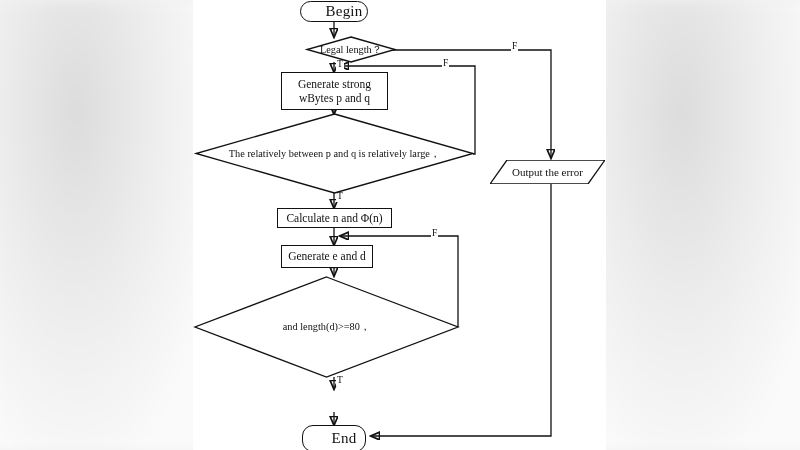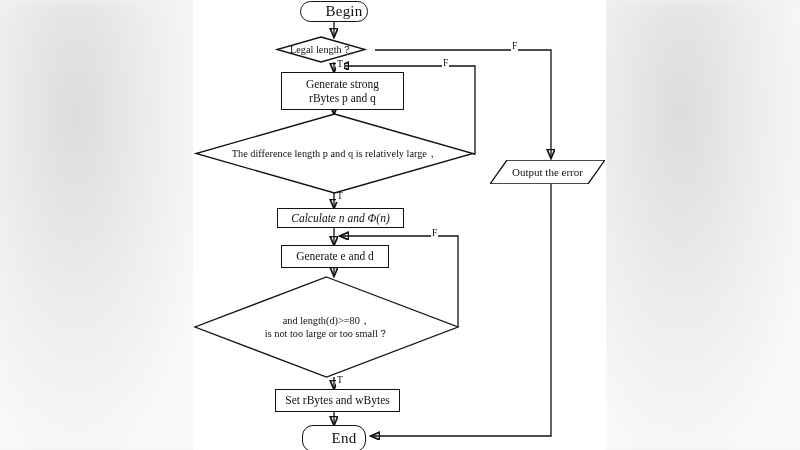--- a/index.html
+++ b/index.html
@@ -100,66 +100,62 @@
     <div class="branch-label" style="left:143px;top:60px;">T</div>
     <div class="branch-label" style="left:249px;top:59px;">F</div>
     <div class="branch-label" style="left:143px;top:192px;">T</div>
     <div class="branch-label" style="left:238px;top:229px;">F</div>
     <div class="branch-label" style="left:143px;top:376px;">T</div>
 
     <div class="node terminator" style="left:107px;top:1px;width:68px;height:21px;">
       <span>Begin</span>
     </div>
 
-    <div class="node decision" style="left:84px;top:37px;width:88px;height:25px;">
+    <div class="node decision" style="left:114px;top:37px;width:88px;height:25px;">
       <svg width="88" height="25" viewBox="0 0 88 25">
         <polygon points="44,0 88,12.5 44,25 0,12.5" fill="#fff" stroke="#111" stroke-width="1.3"></polygon>
       </svg>
       <div class="dec-text">
         <span>Legal length？</span>
       </div>
     </div>
 
-    <div class="node process" style="left:88px;top:72px;width:123px;height:38px;">
+    <div class="node process" style="left:88px;top:72px;width:107px;height:38px;">
       <div>
         <div>Generate strong</div>
-        <div>rBytes p and q</div>
+        <div>wBytes p and q</div>
       </div>
     </div>
 
     <div class="node decision" style="left:3px;top:114px;width:277px;height:79px;">
       <svg width="277" height="79" viewBox="0 0 277 79">
         <polygon points="138.5,0 277,39.5 138.5,79 0,39.5" fill="#fff" stroke="#111" stroke-width="1.3"></polygon>
       </svg>
       <div class="dec-text">
-        <span>The difference length p and q is relatively large，</span>
+        <span>The relatively between p and q is relatively large，</span>
       </div>
     </div>
 
-    <div class="node process" style="left:84px;top:208px;width:127px;height:20px;font-style:italic;">
+    <div class="node process" style="left:84px;top:208px;width:115px;height:20px;">
       <span>Calculate n and Φ(n)</span>
     </div>
 
-    <div class="node process" style="left:88px;top:245px;width:108px;height:23px;">
+    <div class="node process" style="left:88px;top:245px;width:92px;height:23px;">
       <span>Generate e and d</span>
     </div>
 
     <div class="node decision" style="left:2px;top:277px;width:263px;height:100px;">
       <svg width="263" height="100" viewBox="0 0 263 100">
         <polygon points="131.5,0 263,50 131.5,100 0,50" fill="#fff" stroke="#111" stroke-width="1.3"></polygon>
       </svg>
       <div class="dec-text">
         <span>and length(d)&gt;=80，</span>
-        <span>is not too large or too small？</span>
       </div>
     </div>
 
-    <div class="node process" style="left:82px;top:389px;width:125px;height:23px;">
-      <span>Set rBytes and wBytes</span>
-    </div>
 
     <div class="node io" style="left:297px;top:160px;width:115px;height:24px;text-align:right;">
       <svg width="115" height="24" viewBox="0 0 115 24">
         <polygon points="17,0 115,0 98,24 0,24" fill="#fff" stroke="#111" stroke-width="1.3"></polygon>
       </svg>
       <div class="io-text">
         <span>Output the error</span>
       </div>
     </div>
 

